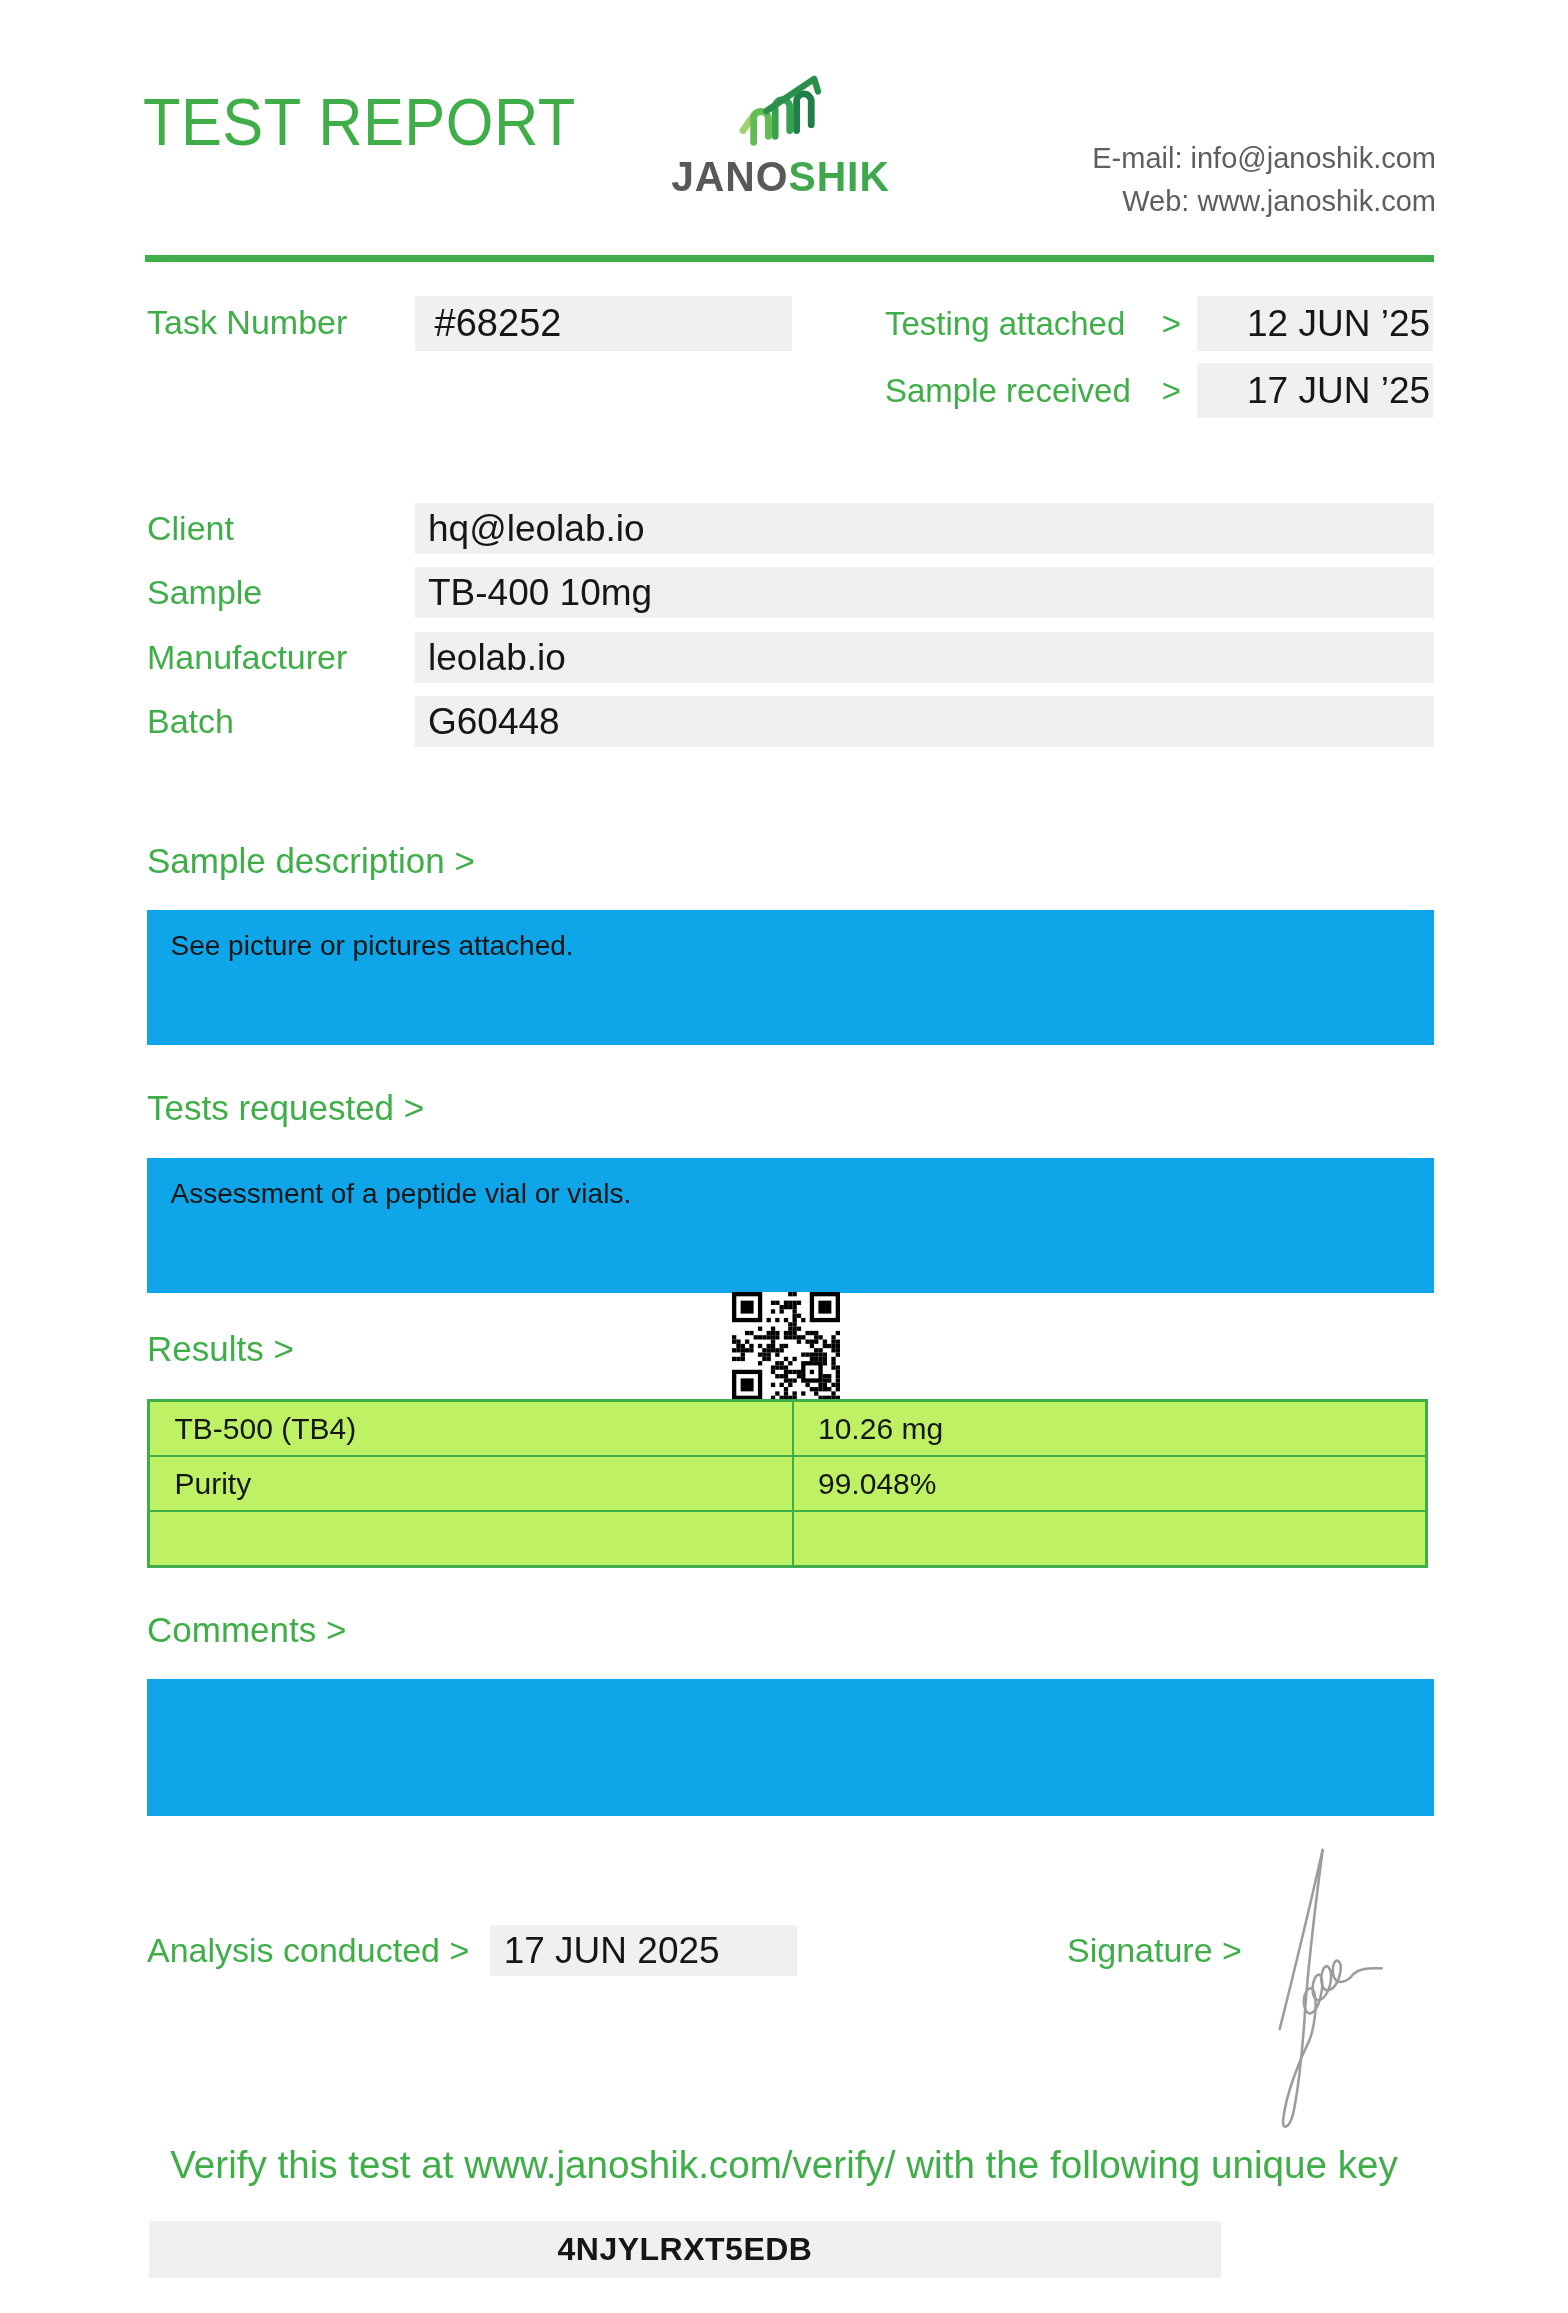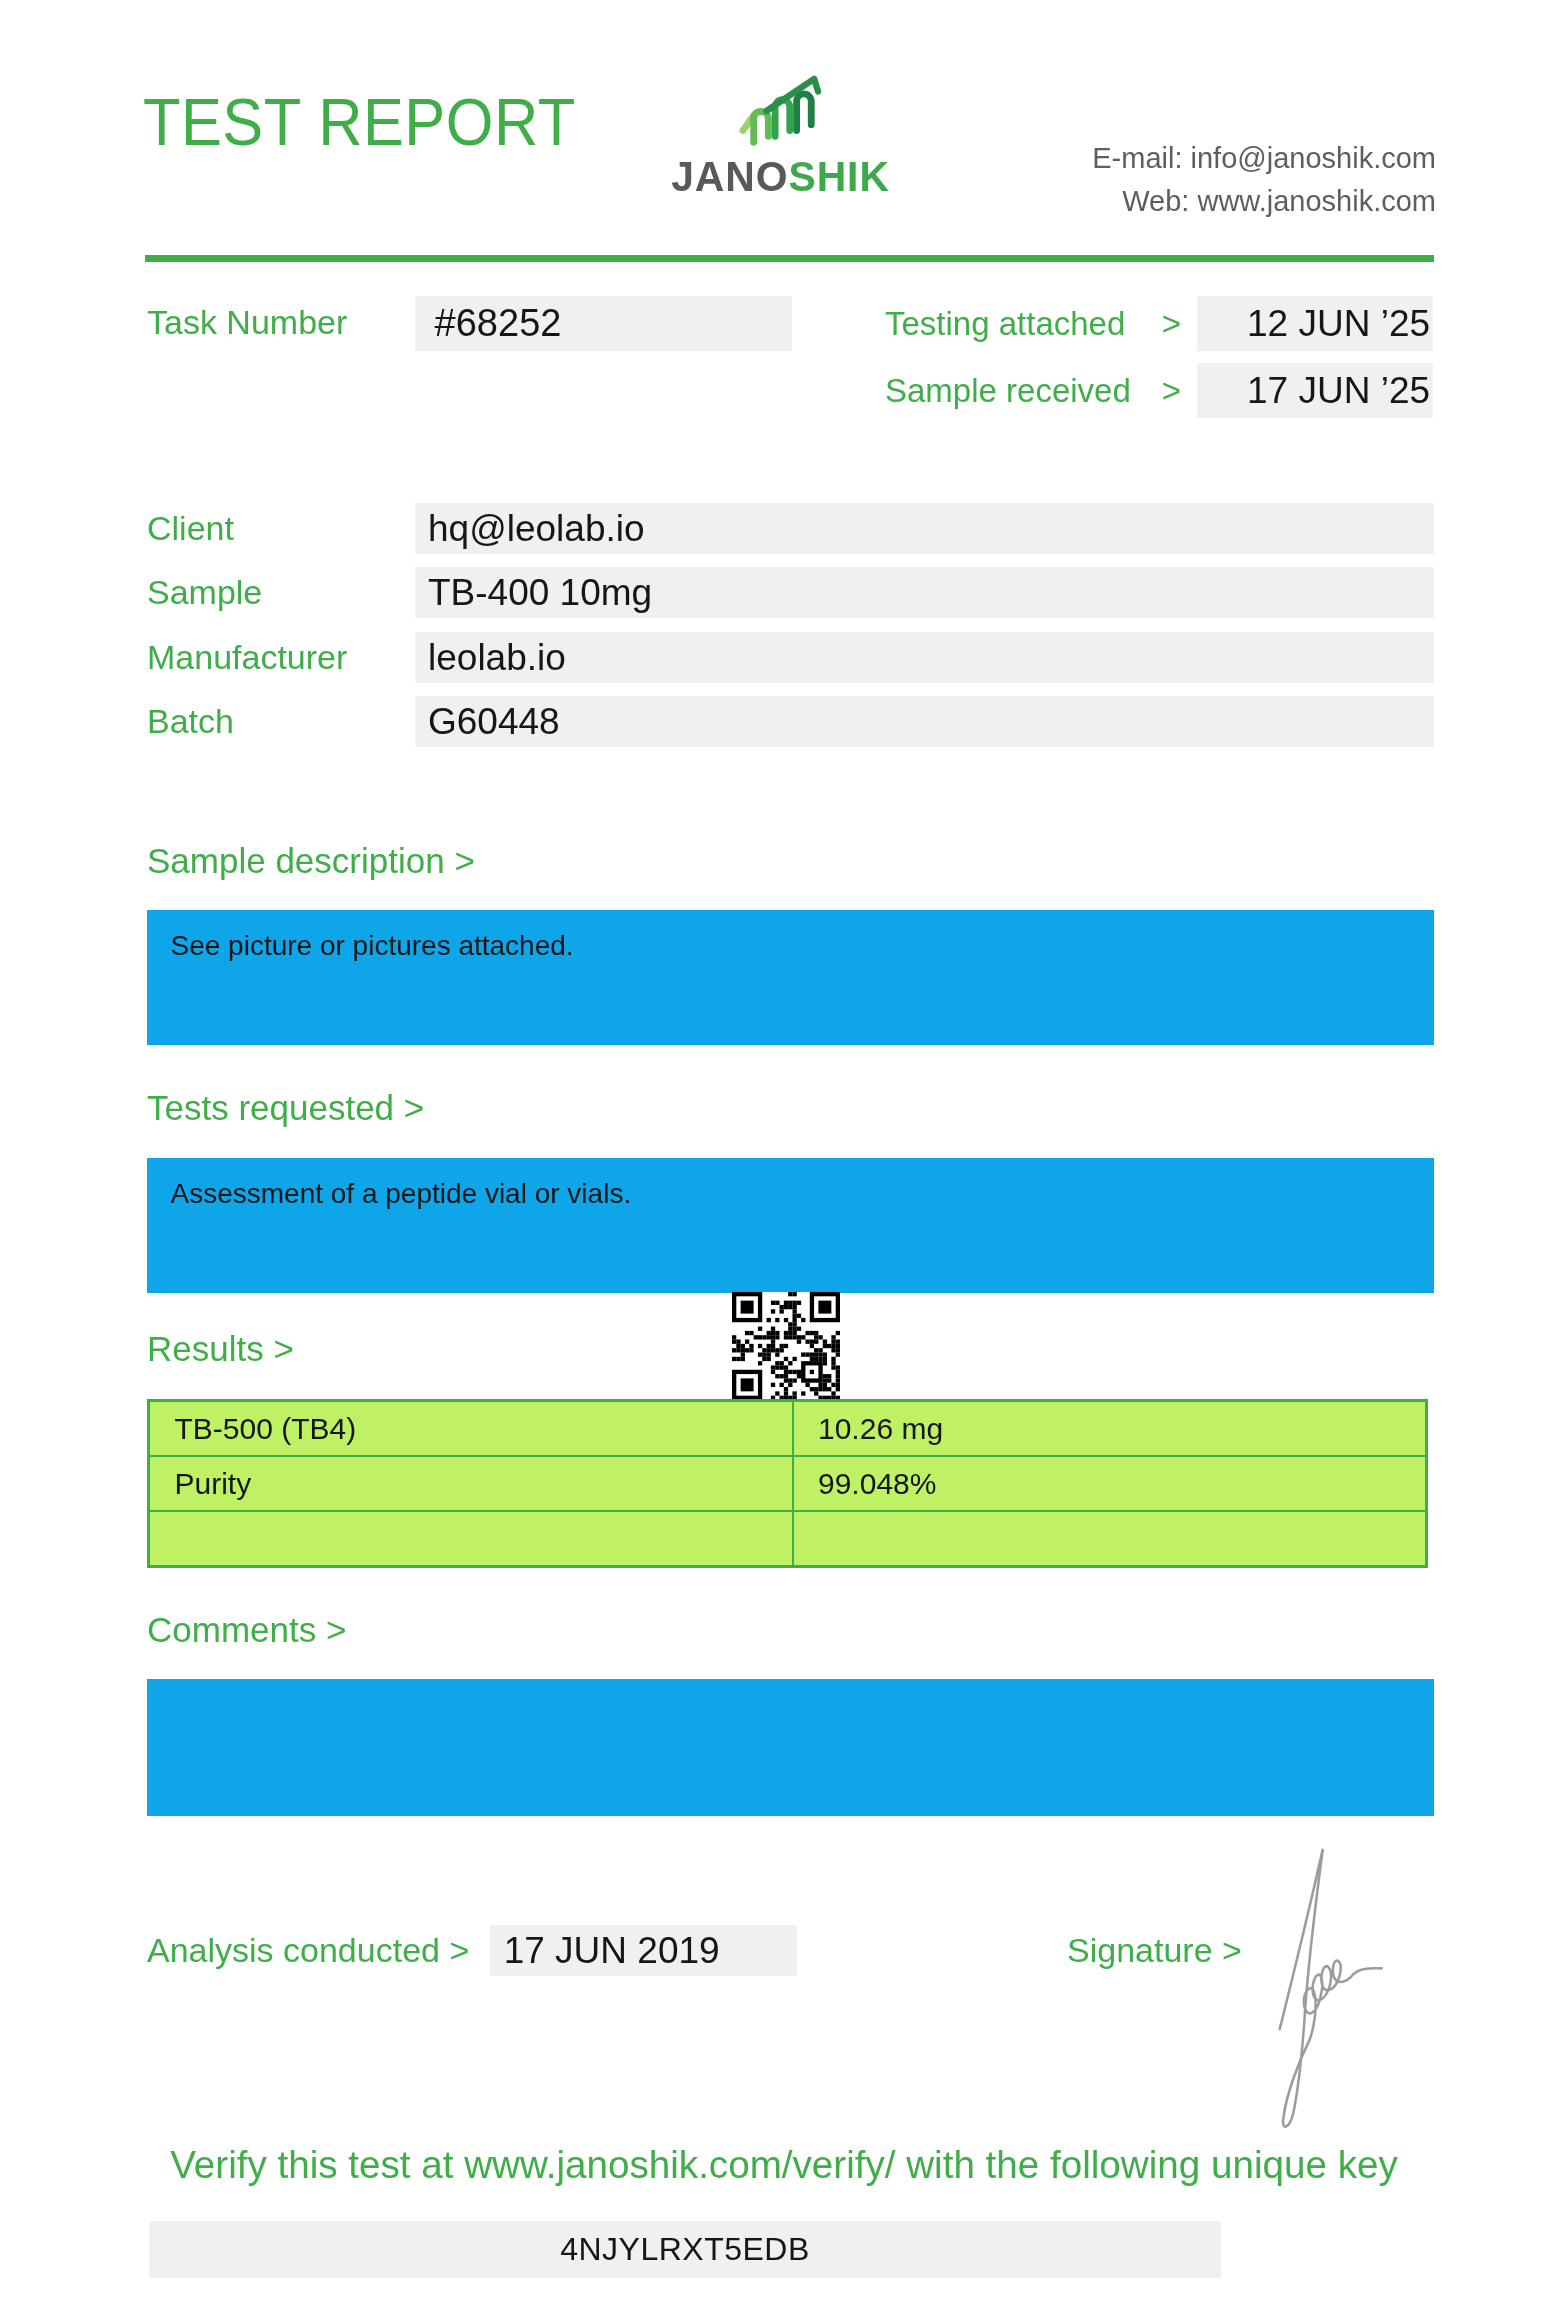--- a/index.html
+++ b/index.html
@@ -58,21 +58,21 @@
 
   
   .analysis-label{left:147px;top:1925px;line-height:51px;}
   .analysis-box{left:490px;top:1925px;width:307px;height:51px;}
   .analysis-box span{display:block;font-size:37px;line-height:51px;padding-left:13.7px;white-space:nowrap;}
   .signature-label{left:1067px;top:1925px;line-height:51px;}
   .signature{left:1264px;top:1837px;}
 
   .verify-text{left:0;top:2143px;width:1568px;text-align:center;font-size:39px;color:#3fae49;white-space:nowrap;
                transform:scaleX(.99);}
-  .key-box{left:149px;top:2221px;width:1072px;height:57px;text-align:center;}
+  .key-box{left:149px;top:2221px;width:1072px;height:57px;text-align:center;font-weight:bold;}
   .key-box span{display:block;font-size:32px;line-height:57px;letter-spacing:0.5px;}
 </style>
 </head>
 <body>
 
 <div class="page">
 
   <div class="abs title">TEST REPORT</div>
 
   <div class="abs logo">
@@ -358,21 +358,21 @@
     </div>
   </div>
 
   <div class="abs heading" style="left:147px;top:1610px">Comments &gt;</div>
   <div class="abs bigbox" style="top:1679px;height:137px">
     <span class="note"></span>
   </div>
 
   <div class="abs lbl analysis-label">Analysis conducted &gt;</div>
   <div class="abs box analysis-box">
-    <span>17 JUN 2019</span>
+    <span>17 JUN 2025</span>
   </div>
 
   <div class="abs lbl signature-label">Signature &gt;</div>
 
   <span class="abs signature">
     <svg width="152" height="299" viewBox="0 0 155 305" fill="none">
       <path d="M16,196 C30,140 52,48 60,12 C52,72 44,140 41,190 C39,216 36,252 30,281 C26,298 17,301 20,285 C23,262 35,230 46,208 C51,196 55,170 51,158 C47,148 39,160 41,172 C44,186 53,180 57,166 C59,157 61,148 58,142 C54,136 48,148 50,160 C53,172 63,166 67,152 C69,144 69,136 65,132 C61,130 57,140 59,150 C62,162 73,156 77,142 C79,134 79,128 75,126 C71,126 69,134 71,142 C74,152 85,148 91,140 C99,133 109,134 120,134" stroke="#9c9c9c" stroke-width="2.6" stroke-linecap="round"></path>
     </svg>
   </span>
 

